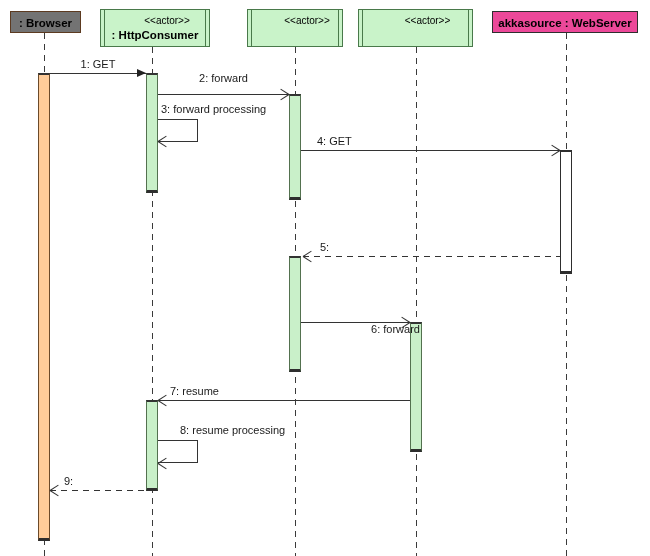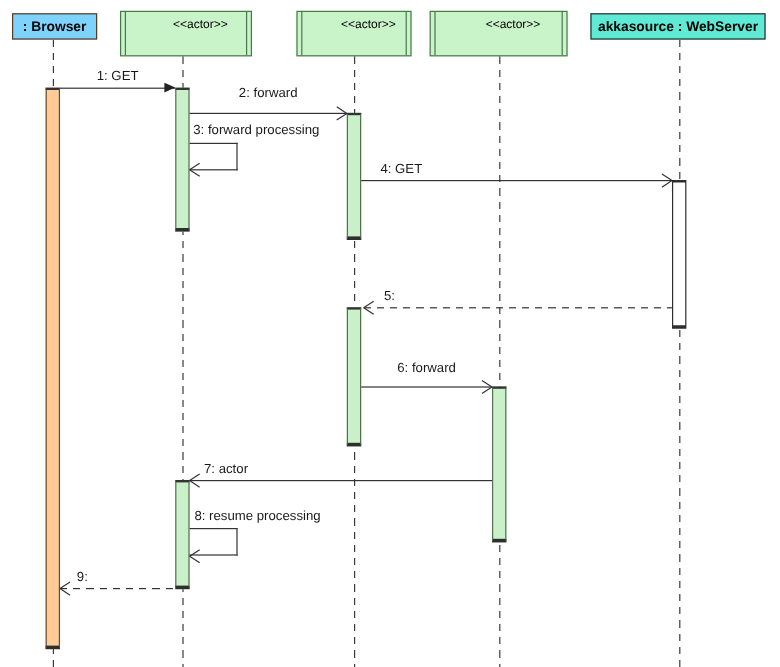--- a/index.html
+++ b/index.html
@@ -2,22 +2,22 @@
 <html><head>
 <meta charset="utf-8">
 <style>
   html,body{margin:0;padding:0;background:#ffffff;}
   .diagram{
     position:relative;width:650px;height:556px;background:#ffffff;overflow:hidden;
     font-family:"Liberation Sans", sans-serif;
   }
   
   .pbox{position:absolute;box-sizing:border-box;text-align:center;}
-  .pbox.orange{background:#7dd3fc;border:1px solid #5c3a20;}
-  .pbox.white{background:#5eead4;border:1px solid #2e2e2e;}
+  .pbox.orange{background:#737373;border:1px solid #5c3a20;}
+  .pbox.white{background:#ec4899;border:1px solid #2e2e2e;}
   .pbox.green{background:#c9f3c9;border:1px solid #49794a;}
   .pbox.green::before,.pbox.green::after{
     content:"";position:absolute;top:0;bottom:0;width:1px;background:#49794a;
   }
   .pbox.green::before{left:3px;}
   .pbox.green::after{right:3px;}
   .pname{font-weight:bold;font-size:11.5px;color:#000;white-space:nowrap;}
   .pbox.single{line-height:20px;}
   .stereo{font-size:10px;color:#000;margin-top:4px;line-height:13px;margin-left:24px;}
   .pbox.green .pname{line-height:16px;}
@@ -67,20 +67,21 @@
 <body>
 
 <div class="diagram">
 
   <div class="pbox orange single" style="left:10px;top:11px;width:71px;height:22px;">
     <span class="pname">: Browser</span>
   </div>
 
   <div class="pbox green" style="left:100px;top:9px;width:110px;height:38px;">
     <div class="stereo">&lt;&lt;actor&gt;&gt;</div>
+    <div class="pname">: HttpConsumer</div>
   </div>
 
   <div class="pbox green" style="left:247px;top:9px;width:96px;height:38px;">
     <div class="stereo">&lt;&lt;actor&gt;&gt;</div>
   </div>
 
   <div class="pbox green" style="left:358px;top:9px;width:115px;height:38px;">
     <div class="stereo">&lt;&lt;actor&gt;&gt;</div>
   </div>
 
@@ -126,33 +127,33 @@
     <span class="head-open-r" style="left:550px;top:144px;"></span>
   </div>
 
   <div>
     <div class="msg-label" style="left:320px;top:241px;">5:</div>
     <div class="msg-line dashed" style="left:303px;top:256px;width:257px;"></div>
     <span class="head-open-l" style="left:303px;top:250px;"></span>
   </div>
 
   <div>
-    <div class="msg-label centered" style="left:301px;top:301px;width:109px;">6: forward</div>
+    <div class="msg-label centered" style="left:301px;top:323px;width:109px;padding-left:40px;">6: forward</div>
     <div class="msg-line" style="left:301px;top:322px;width:109px;"></div>
     <span class="head-open-r" style="left:400px;top:316px;"></span>
   </div>
 
   <div>
-    <div class="msg-label" style="left:170px;top:385px;">7: actor</div>
+    <div class="msg-label" style="left:170px;top:385px;">7: resume</div>
     <div class="msg-line" style="left:158px;top:400px;width:252px;"></div>
     <span class="head-open-l" style="left:158px;top:394px;"></span>
   </div>
 
   <div>
-    <div class="msg-label" style="left:162px;top:424px;">8: resume processing</div>
+    <div class="msg-label" style="left:180px;top:424px;">8: resume processing</div>
     <div class="self-loop" style="left:158px;top:440px;width:40px;height:23px;"></div>
     <span class="head-open-l" style="left:158px;top:457px;"></span>
   </div>
 
   <div>
     <div class="msg-label" style="left:64px;top:475px;">9:</div>
     <div class="msg-line dashed" style="left:50px;top:490px;width:96px;"></div>
     <span class="head-open-l" style="left:50px;top:484px;"></span>
   </div>
 

